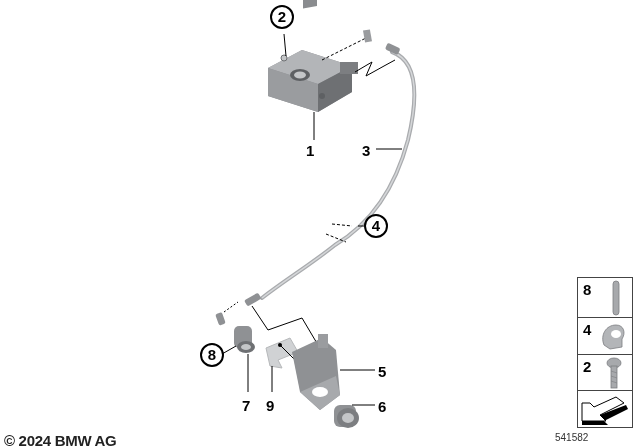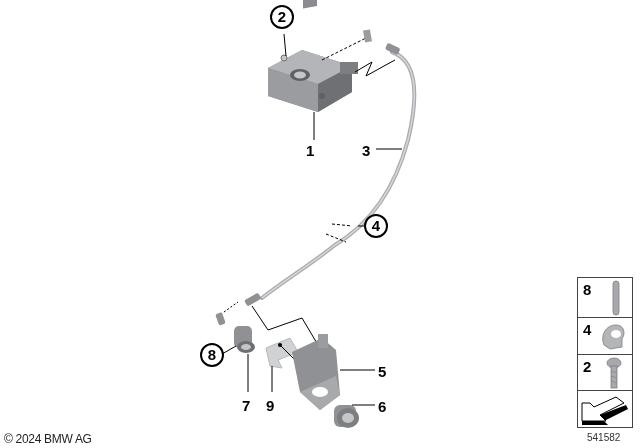--- a/index.html
+++ b/index.html
@@ -1,24 +1,24 @@
 <!DOCTYPE html>
 <html><head>
 <meta charset="utf-8">
 <style>
   html, body { margin:0; padding:0; background:#ffffff; }
   body { width:640px; height:448px; position:relative; overflow:hidden; font-family:"Liberation Sans", sans-serif; }
   .diagram { position:absolute; left:0; top:0; width:640px; height:448px; }
   .label { position:absolute; font-family:"Liberation Sans", sans-serif; font-weight:bold; font-size:15px; color:#000; line-height:1; }
   .circled { position:absolute; width:24px; height:24px; border:2px solid #000; border-radius:50%; background:#fff; box-sizing:border-box; text-align:center; font-weight:bold; font-size:15px; line-height:20px; color:#000; }
-  .copyright { position:absolute; left:4px; top:432px; font-size:12px; font-weight:normal; color:#222; letter-spacing:-0.3px; }
+  .copyright { position:absolute; left:4px; top:432px; font-size:15px; font-weight:bold; color:#222; letter-spacing:-0.3px; }
   .legend { position:absolute; left:577px; top:277px; width:56px; height:151px; border:1px solid #444; box-sizing:border-box; background:#fff; }
   .legend-row { position:absolute; left:0; width:54px; border-bottom:1px solid #444; box-sizing:border-box; }
   .legend-num { position:absolute; left:5px; top:3px; font-weight:bold; font-size:15px; color:#000; }
-  .ref-id { position:absolute; left:587px; top:432px; font-size:10px; color:#333; }
+  .ref-id { position:absolute; left:555px; top:432px; font-size:10px; color:#333; }
 </style>
 </head>
 <body>
 
 <div class="diagram">
   <svg width="640" height="448" viewBox="0 0 640 448" xmlns="http://www.w3.org/2000/svg" style="position:absolute;left:0;top:0;">
 
     <g>
       <polygon points="268,68 302,50 352,66 352,92 318,112 268,96" fill="#8f9194"></polygon>
       <polygon points="268,68 302,50 352,66 318,84" fill="#b3b5b8"></polygon>

